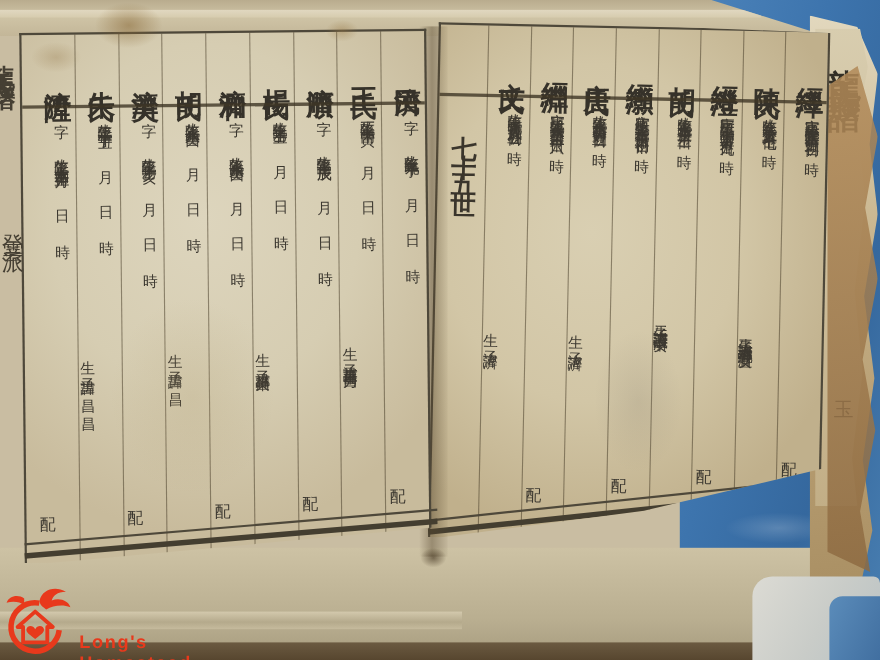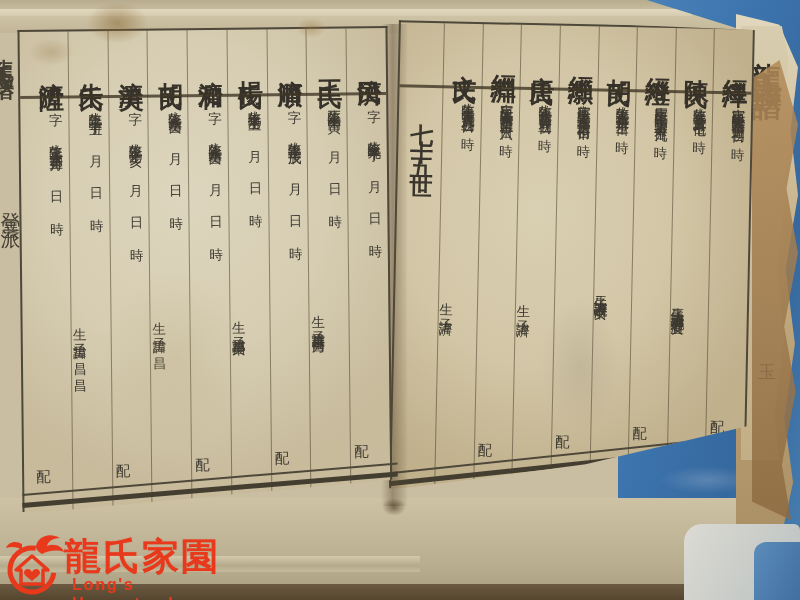--- a/index.html
+++ b/index.html
@@ -279,16 +279,15 @@
   <div class="crumple"></div>
 
   <div class="wm">
     <svg class="wm-logo" viewBox="0 0 64 68">
       <circle cx="30" cy="40" r="22" fill="none" stroke="#e8391c" stroke-width="5" stroke-dasharray="104 35" stroke-dashoffset="-18" transform="rotate(-40 30 40)"></circle>
       <path d="M30 26 L46 40 L41 40 L41 54 L19 54 L19 40 L14 40 Z" fill="none" stroke="#e8391c" stroke-width="3.5" stroke-linejoin="round"></path>
       <path d="M30 42 c-2,-4.5 -8,-3.5 -8,.5 c0,3 4,5 8,8.5 c4,-3.5 8,-5.5 8,-8.5 c0,-4 -6,-5 -8,-.5 Z" fill="#e8391c"></path>
       <path d="M34 16 C36 6 48 2 58 8 C50 8 46 12 45 16 C52 13 60 16 62 22 C54 19 46 21 40 24 C37 22 34 20 34 16 Z" fill="#e8391c"></path>
       <path d="M20 14 C14 10 6 12 4 18 C10 16 16 17 20 20 Z" fill="#e8391c"></path>
     </svg>
-    <div class="wm-cn">龍氏家園</div>
     <div class="wm-en">Long's Homestead</div>
   </div>
 </div>
 
 </body></html>

